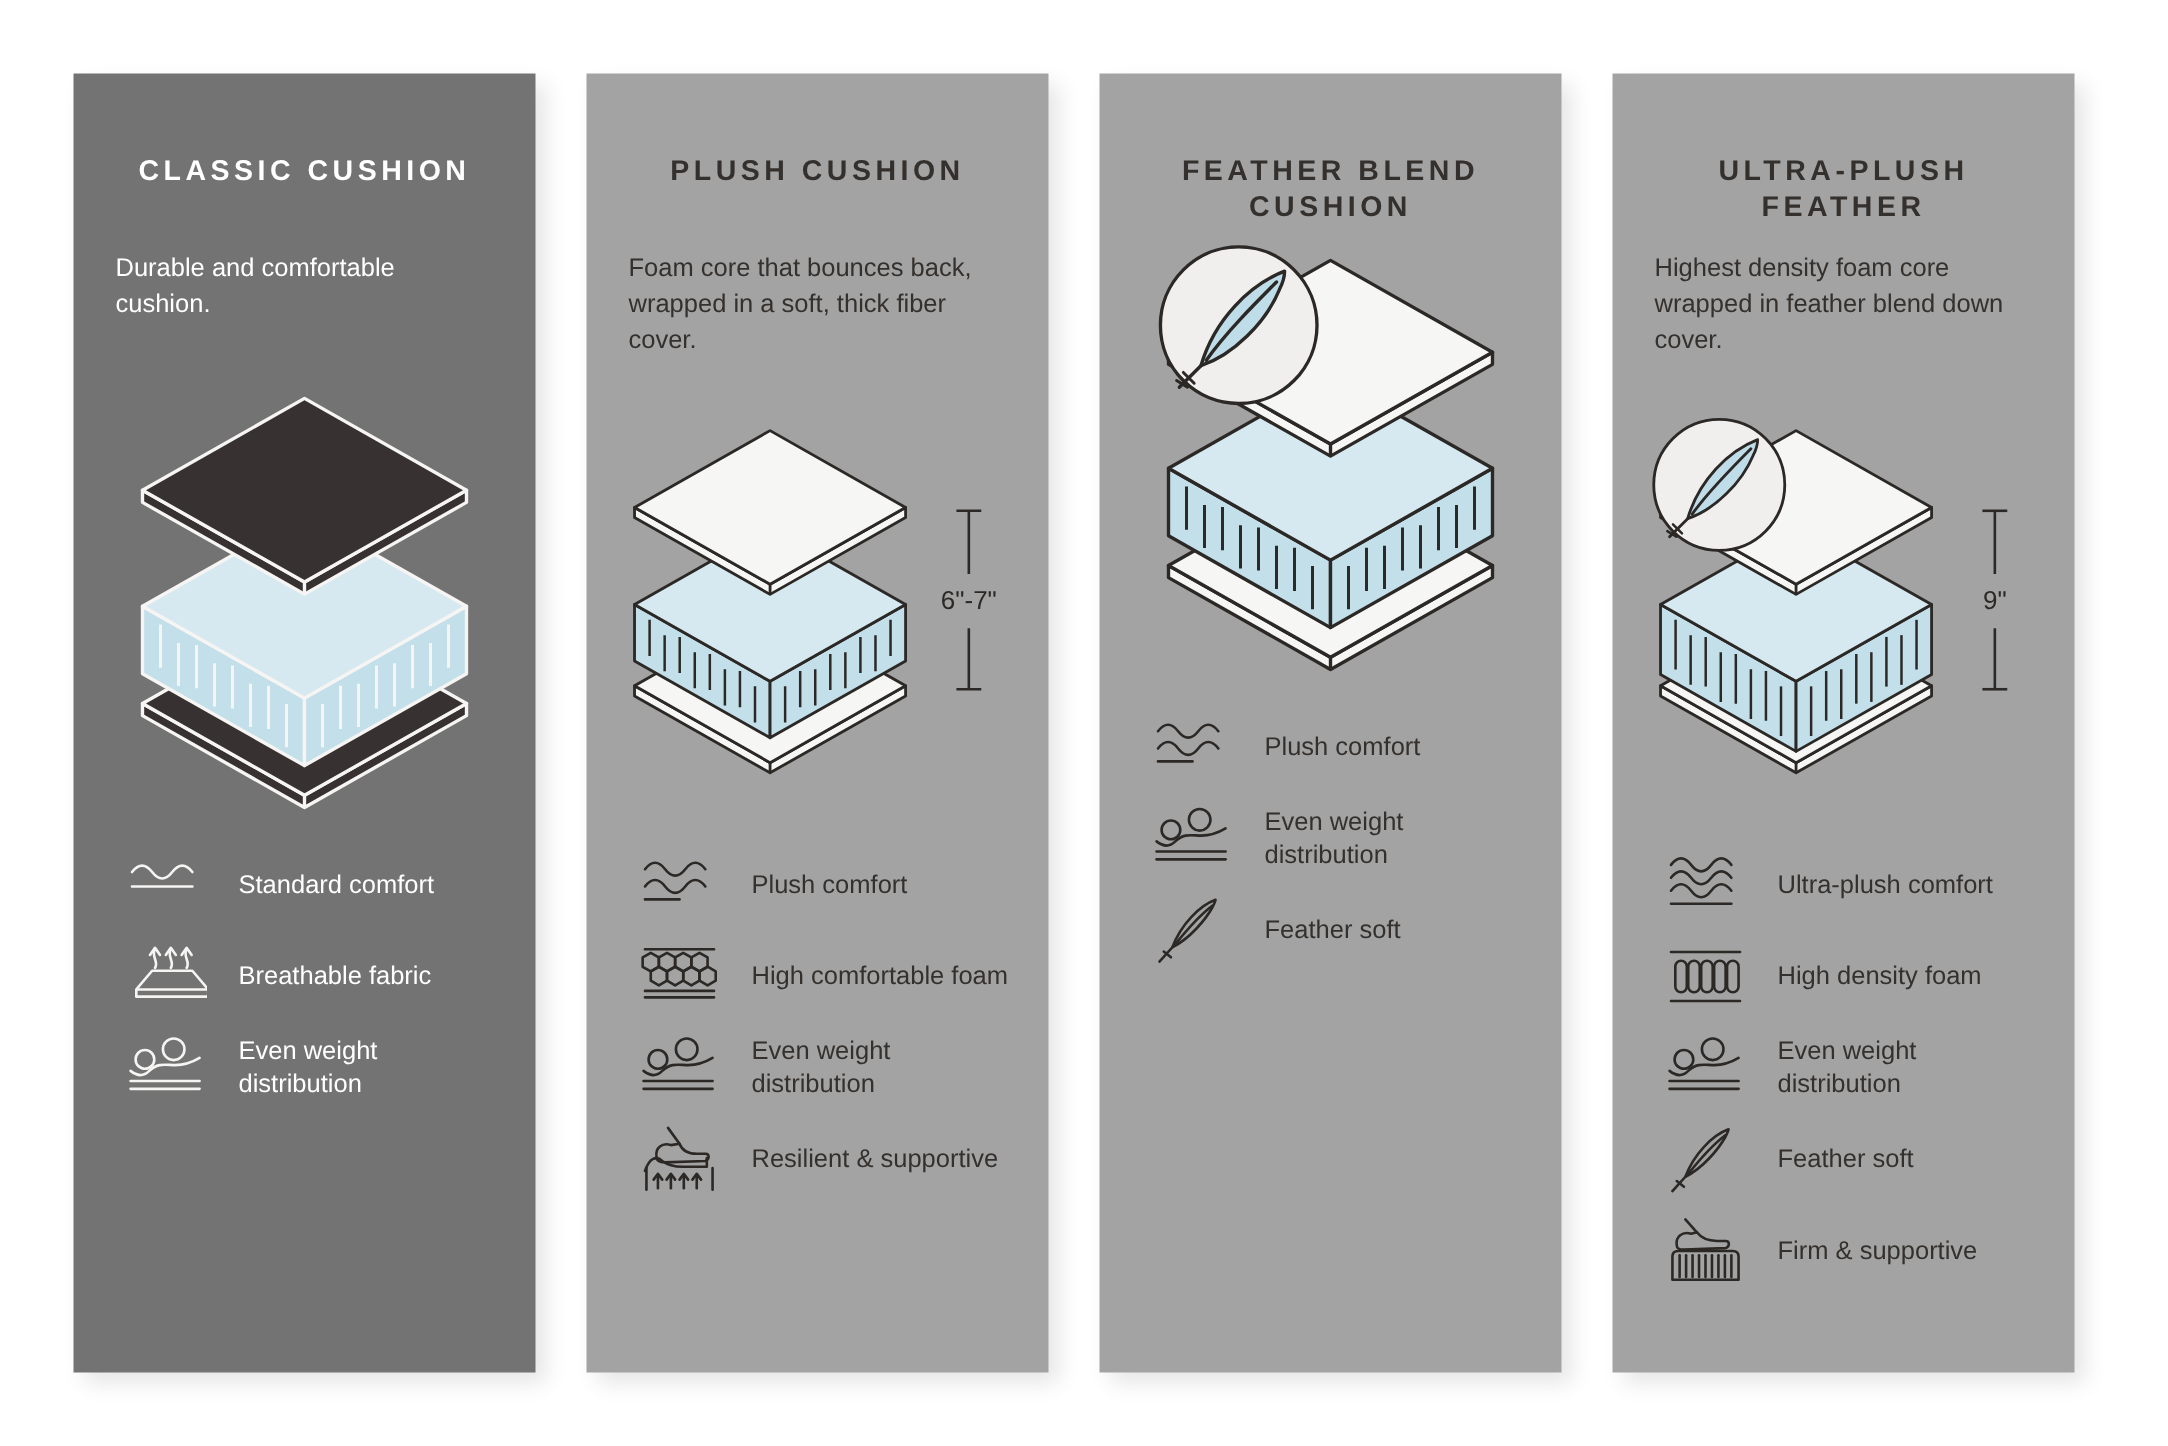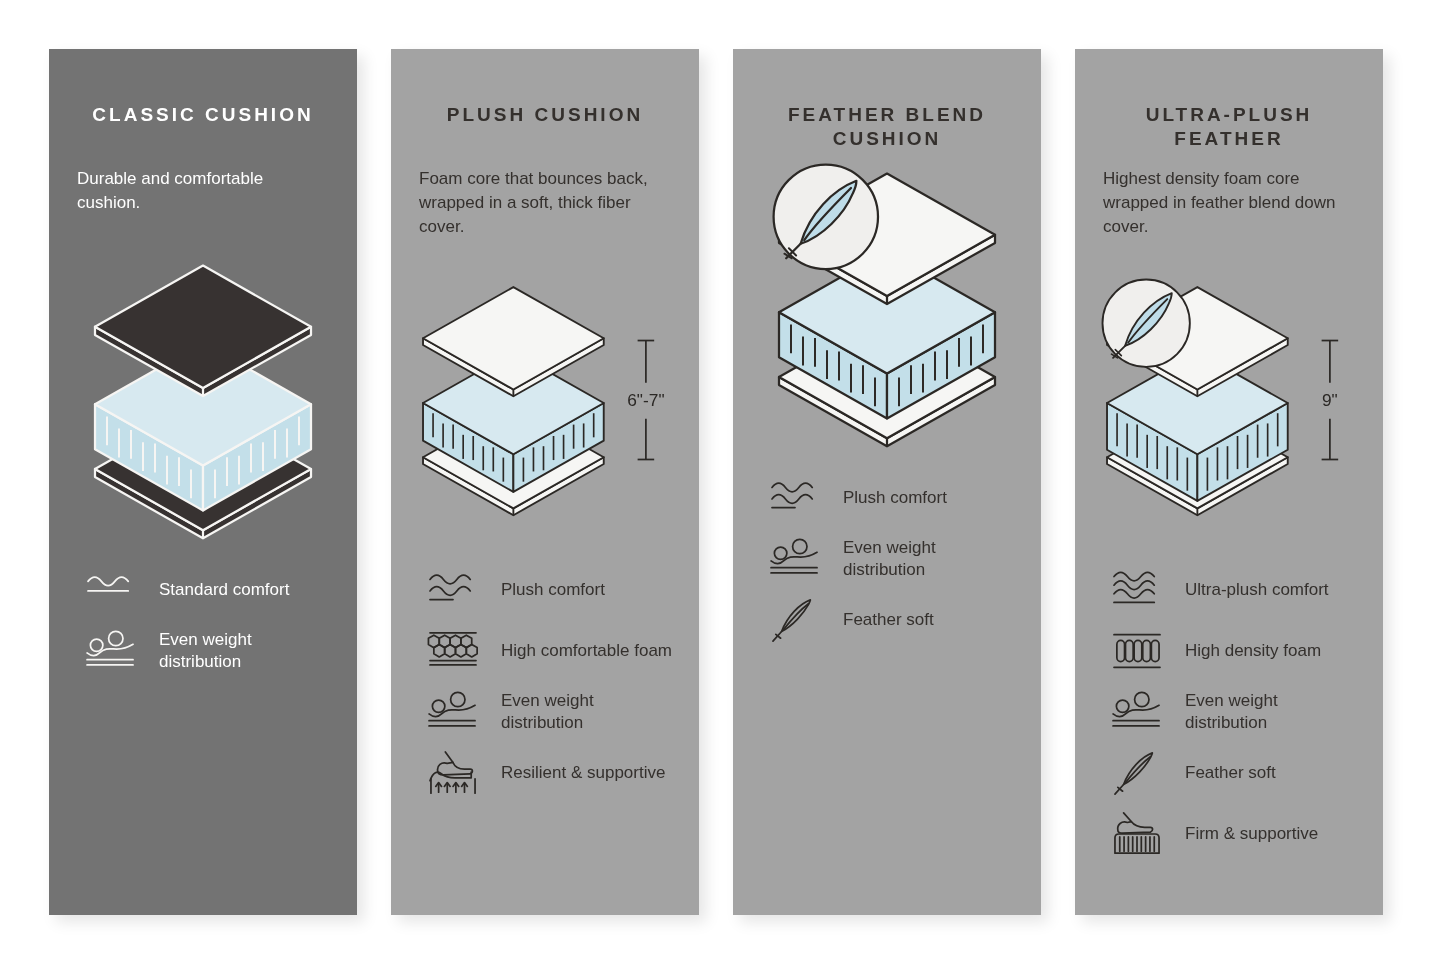--- a/index.html
+++ b/index.html
@@ -72,20 +72,34 @@
             <svg width="54" height="46" viewBox="0 0 56 48" fill="none" stroke="#f6f5f3" stroke-width="1.8" stroke-linecap="round" stroke-linejoin="round">
               <path d="M4,15 q7,-9 14,0 t14,0 t14,0"></path>
               <path d="M4,25 H46"></path>
             </svg>
           </span>
           <span class="fl">Standard comfort</span>
         </div>
         <div class="feature">
           <span class="fi">
             <svg width="54" height="46" viewBox="0 0 56 48" fill="none" stroke="#f6f5f3" stroke-width="1.8" stroke-linecap="round" stroke-linejoin="round">
+              <path d="M7,33 L18,20 L46,20 L57,33 Z M7,33 L7,38 L57,38 L57,33"></path>
+              <path d="M20,18 C23,14 17,10 20,5"></path>
+              <path d="M16.5,9 L20,4 L23.5,9"></path>
+              <path d="M31,18 C34,14 28,10 31,5"></path>
+              <path d="M27.5,9 L31,4 L34.5,9"></path>
+              <path d="M42,18 C45,14 39,10 42,5"></path>
+              <path d="M38.5,9 L42,4 L45.5,9"></path>
+            </svg>
+          </span>
+          <span class="fl">Breathable fabric</span>
+        </div>
+        <div class="feature">
+          <span class="fi">
+            <svg width="54" height="46" viewBox="0 0 56 48" fill="none" stroke="#f6f5f3" stroke-width="1.8" stroke-linecap="round" stroke-linejoin="round">
               <circle cx="13" cy="18" r="6.5"></circle>
               <circle cx="33" cy="11" r="7.5"></circle>
               <path d="M3,26 C8,30 12,30 16,26 C22,20 28,22 34,22 C41,22 46,20 51,17"></path>
               <path d="M3,33 H51"></path>
               <path d="M3,38.5 H51"></path>
             </svg>
           </span>
           <span class="fl">Even weight distribution</span>
         </div>
       </div>

